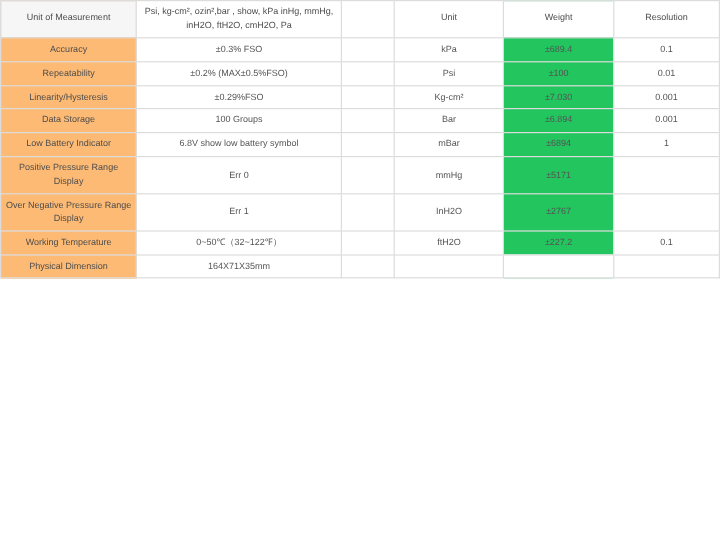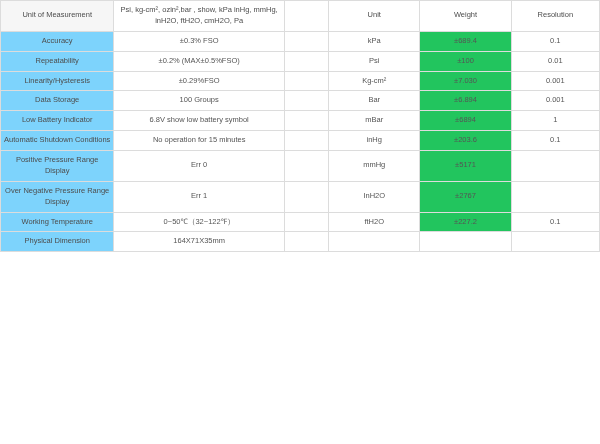--- a/index.html
+++ b/index.html
@@ -21,21 +21,21 @@
     table-layout: fixed;
   }
   .spec-table td {
     border: 1px solid #dcdcdc;
     text-align: center;
     vertical-align: middle;
     padding: 4px 3px;
     line-height: 1.45;
     word-wrap: break-word;
   }
-  .col-param { width: 113px; background: #7dd3fc; }
+  .col-param { width: 113px; background: #fdba74; }
   .col-value { width: 170px; background: #ffffff; }
   .col-gap   { width: 44px;  background: #ffffff; }
   .col-unit  { width: 91px;  background: #ffffff; }
   .col-range { width: 91px;  background: #22c55e; }
   .col-res   { width: 88px;  background: #ffffff; }
 
   .spec-table tr td.col-param { color: #4d4d4d; }
   .head-row td { background: #f6f6f6; color: #4d4d4d; }
   .head-row td.col-value { background: #ffffff; }
   .head-row td.col-gap { background: #ffffff; }
@@ -106,28 +106,20 @@
 
     <tr>
       <td class="col-param">Low Battery Indicator</td>
       <td class="col-value">6.8V show low battery symbol</td>
       <td class="col-gap empty-cell"></td>
       <td class="col-unit">mBar</td>
       <td class="col-range">±6894</td>
       <td class="col-res">1</td>
     </tr>
 
-    <tr>
-      <td class="col-param">Automatic Shutdown Conditions</td>
-      <td class="col-value">No operation for 15 minutes</td>
-      <td class="col-gap empty-cell"></td>
-      <td class="col-unit">inHg</td>
-      <td class="col-range">±203.6</td>
-      <td class="col-res">0.1</td>
-    </tr>
 
     <tr>
       <td class="col-param">Positive Pressure Range Display</td>
       <td class="col-value">Err 0</td>
       <td class="col-gap empty-cell"></td>
       <td class="col-unit">mmHg</td>
       <td class="col-range">±5171</td>
       <td class="col-res"></td>
     </tr>
 

